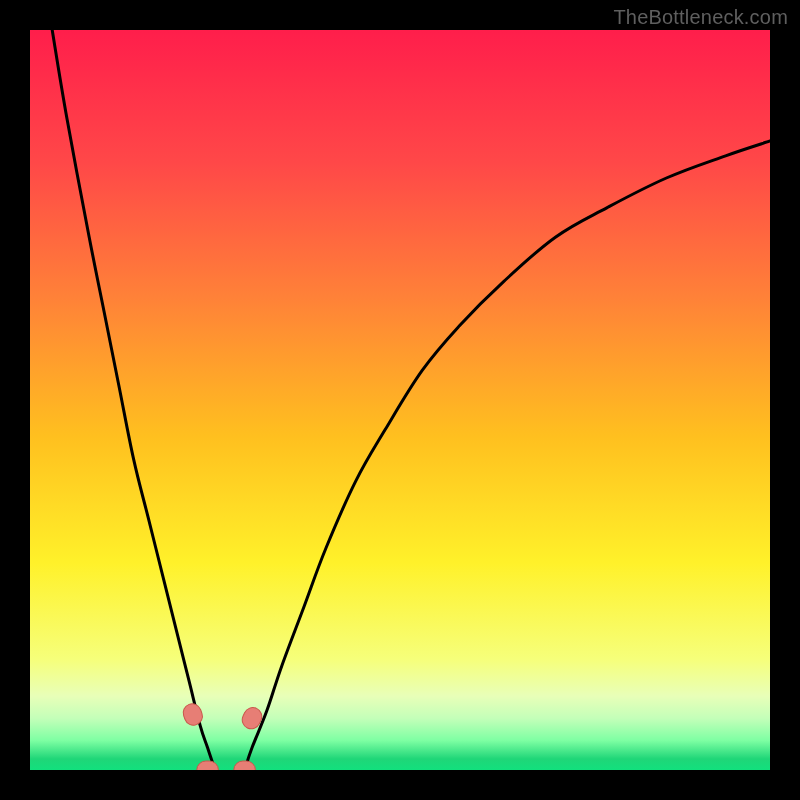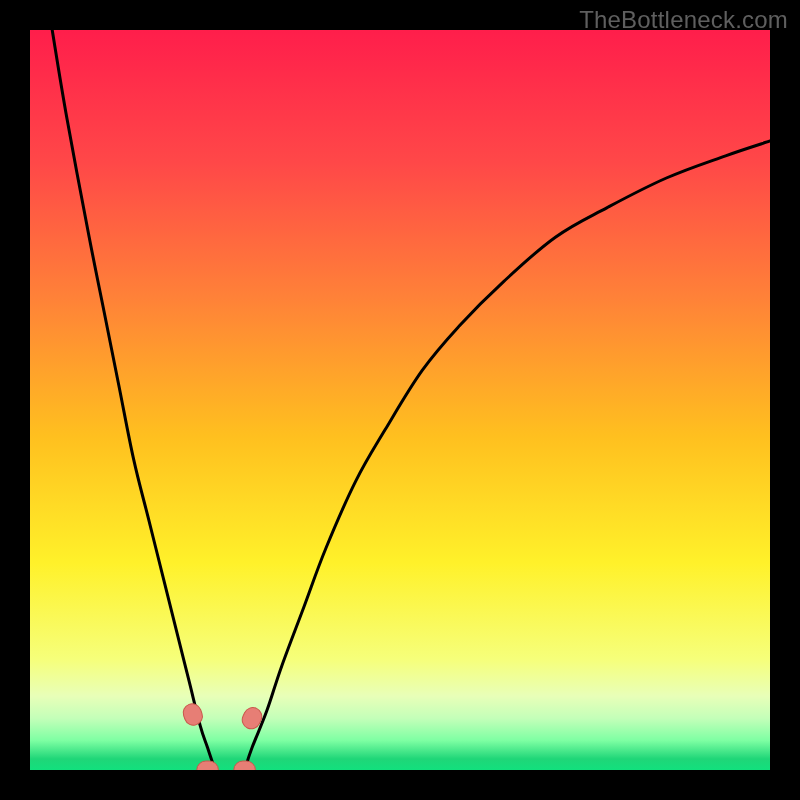--- a/index.html
+++ b/index.html
@@ -24,21 +24,21 @@
     top: 30px;
     width: 740px;
     height: 740px;
     
   }
   .watermark {
     position: absolute;
     top: 6px;
     right: 12px;
     color: #5f5f5f;
-    font-size: 24px;
+    font-size: 20px;
     font-weight: 500;
     letter-spacing: 0.2px;
   }
   svg {
     display: block;
   }
 </style>
 </head>
 <body>
 

